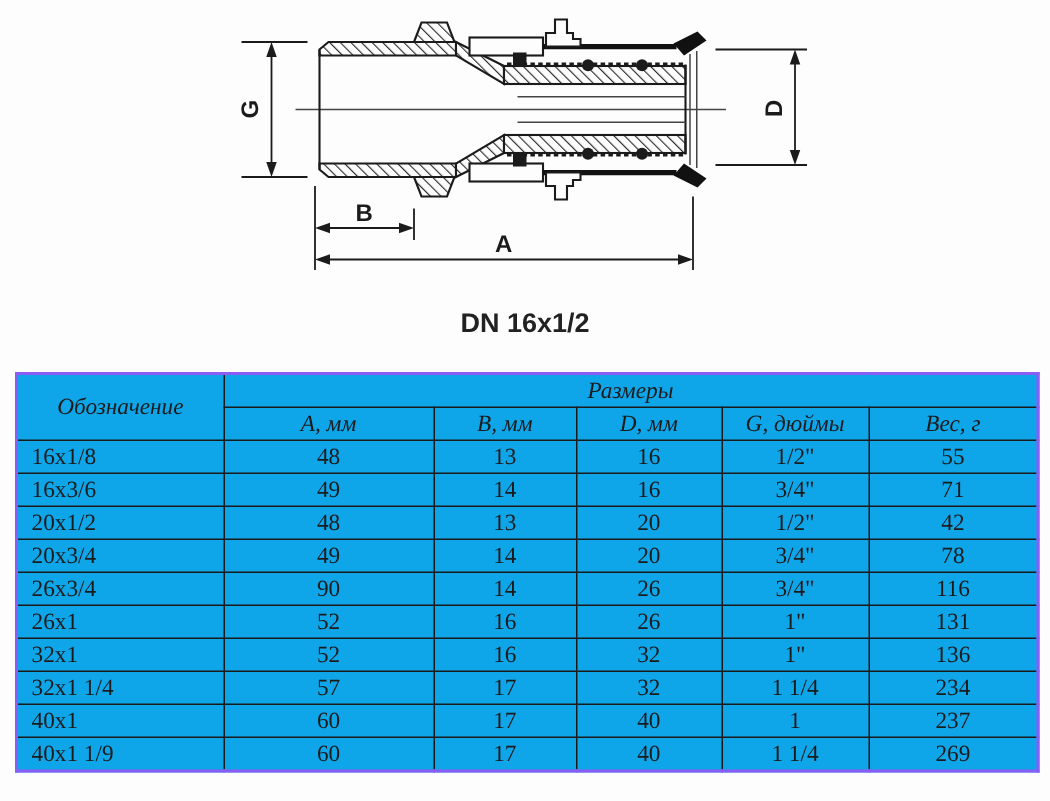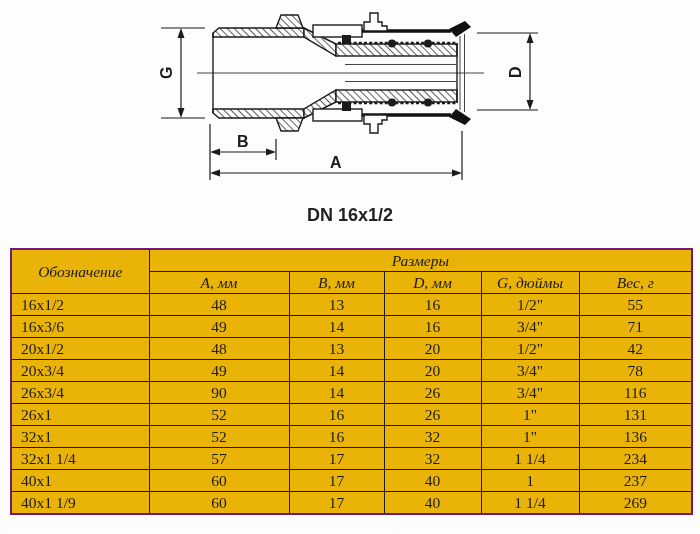--- a/index.html
+++ b/index.html
@@ -1,21 +1,21 @@
 <!DOCTYPE html>
 <html><head>
 <meta charset="utf-8">
 <style>
   html,body{margin:0;padding:0;background:#ffffff;}
   #page{position:relative;width:700px;height:534px;background:#fdfdfd;overflow:hidden;
         font-family:"Liberation Serif","DejaVu Serif",serif;color:#1b1b1b;}
   #diagram{position:absolute;left:0;top:0;width:700px;height:240px;}
   #spec-table-wrap{position:absolute;left:10px;top:248px;width:681px;}
   table.spec{border-collapse:collapse;table-layout:fixed;width:681px;
-             border:2px solid #701a75;background:#eab308;}
+             border:2px solid #8b5cf6;background:#0ea5e9;}
   table.spec td,table.spec th{border:1px solid #1a1a1a;height:21px;padding:0;
              font-size:15.5px;font-weight:normal;text-align:center;vertical-align:middle;
              font-family:"Liberation Serif","DejaVu Serif",serif;white-space:nowrap;overflow:hidden;}
   table.spec th{font-style:italic;}
   table.spec td.name{text-align:left;padding-left:9px;}
   .svg-dimlabel{font-family:"Liberation Sans","DejaVu Sans",sans-serif;font-weight:bold;font-size:16px;fill:#1b1b1b;}
   .svg-caption{font-family:"Liberation Sans","DejaVu Sans",sans-serif;font-weight:bold;font-size:18px;fill:#222;}
   .thin{stroke:#1b1b1b;stroke-width:1.4;fill:none;}
   .hair{stroke:#444;stroke-width:1;fill:none;}
   .dim{stroke:#1b1b1b;stroke-width:1.2;fill:none;}
@@ -138,21 +138,21 @@
           <th colspan="5">Размеры</th>
         </tr>
         <tr>
           <th>A, мм</th>
           <th>B, мм</th>
           <th>D, мм</th>
           <th>G, дюймы</th>
           <th>Вес, г</th>
         </tr>
         <tr>
-          <td class="name">16x1/2</td>
+          <td class="name">16x1/8</td>
           <td>48</td>
           <td>13</td>
           <td>16</td>
           <td>1/2"</td>
           <td>55</td>
         </tr>
         <tr>
           <td class="name">16x3/6</td>
           <td>49</td>
           <td>14</td>

